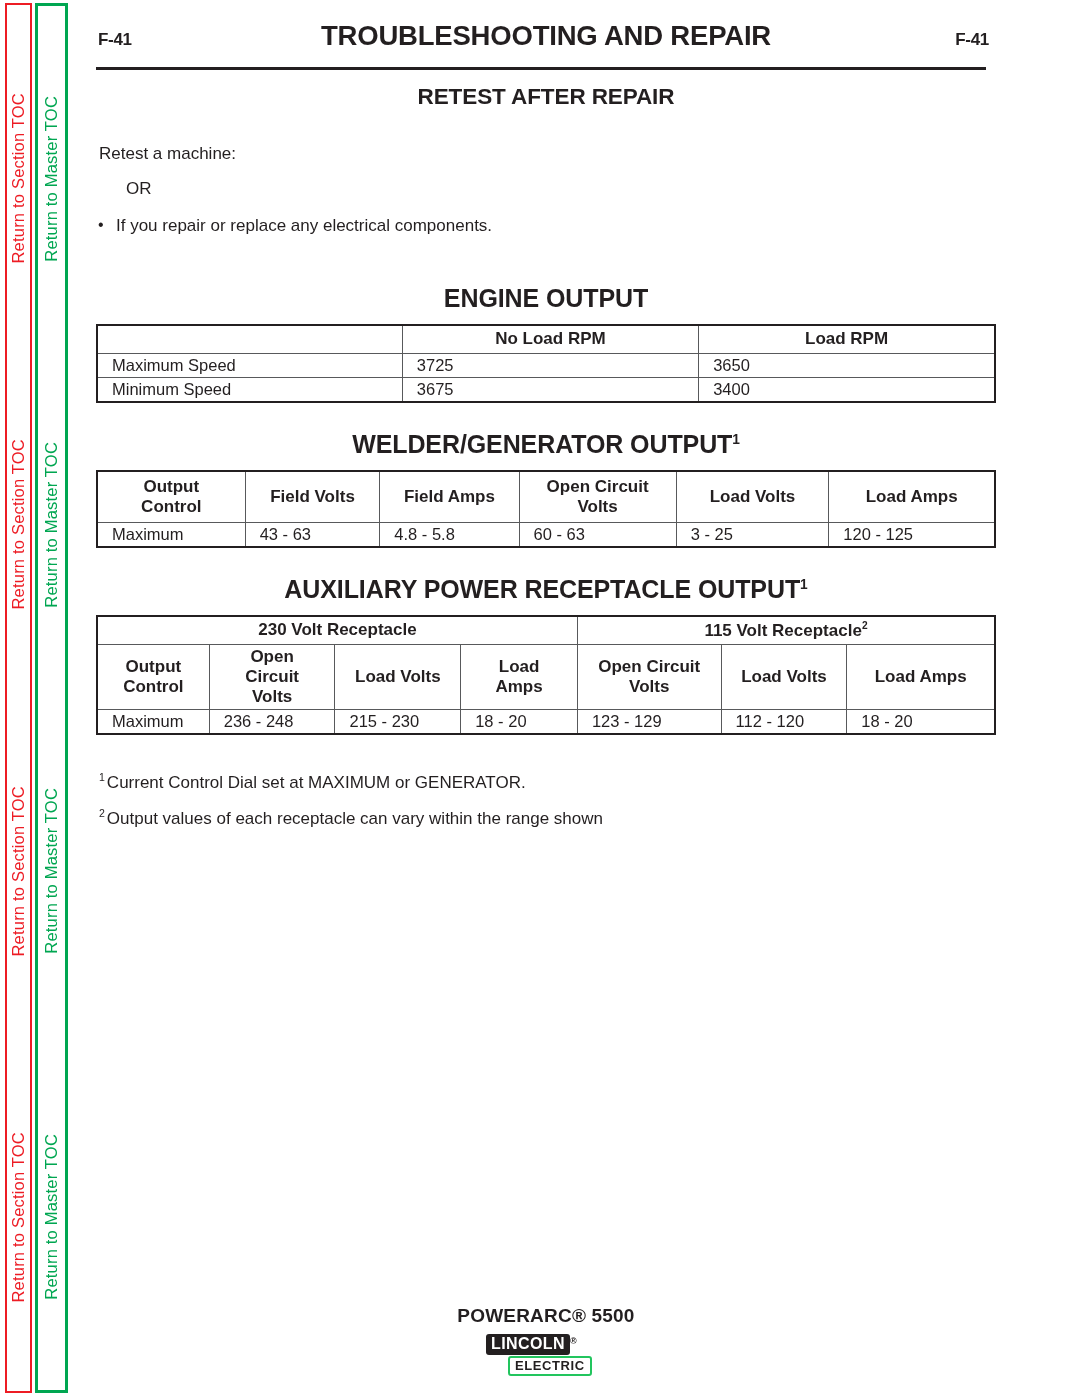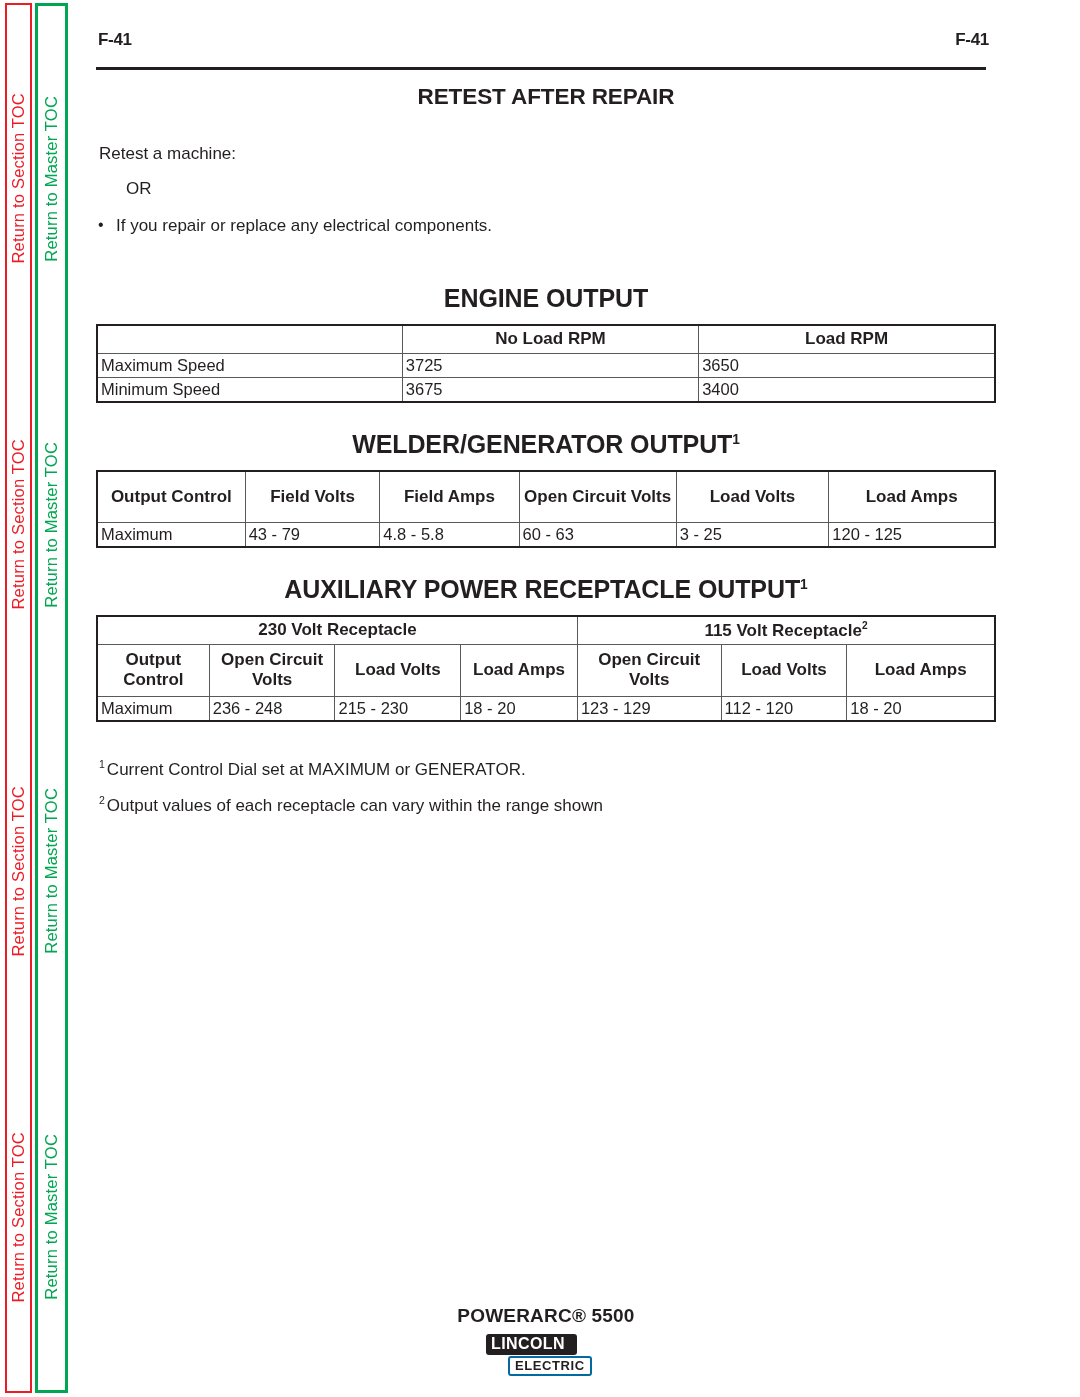--- a/index.html
+++ b/index.html
@@ -141,21 +141,21 @@
     width: 900px;
     border-collapse: collapse;
     table-layout: fixed;
     border: 2.5px solid #231f20;
   }
   table.spec th,
   table.spec td {
     border: 1.4px solid #58595b;
     vertical-align: middle;
     font-size: 16.5px;
-    padding: 2px 3px;
+    padding: 2px 14px;
   }
   table.spec th {
     font-weight: bold;
     font-size: 17px;
   }
   table.spec td {
     font-weight: normal;
   }
   .hrow { height: 28px; }
   .hrow-tall { height: 52px; }
@@ -204,38 +204,38 @@
   }
   .logo-lincoln {
     position: absolute;
     left: 0;
     top: 0;
     background: #231f20;
     color: #ffffff;
     font-size: 16px;
     font-weight: bold;
     letter-spacing: 0.4px;
-    padding: 2px 12px 3px 5px;
+    padding: 2px 5px 3px 5px;
     border-radius: 3px;
     line-height: 1;
   }
   .logo-reg {
     position: absolute;
     left: 84px;
     top: 2px;
     font-size: 9px;
     font-weight: bold;
   }
   .logo-electric {
     position: absolute;
     left: 22px;
     top: 22px;
     background: #ffffff;
     color: #231f20;
-    border: 2px solid #0369a1;
+    border: 2px solid #22c55e;
     border-radius: 3px;
     font-size: 13px;
     font-weight: bold;
     letter-spacing: 0.6px;
     padding: 1px 5px 2px 5px;
     line-height: 1;
   }
 </style>
 </head>
 <body>
@@ -251,20 +251,21 @@
   <span class="nav-label">Return to Master TOC</span>
   <span class="nav-label">Return to Master TOC</span>
   <span class="nav-label">Return to Master TOC</span>
   <span class="nav-label">Return to Master TOC</span>
 </div>
 
 <div class="page">
 
   <div class="header-row">
     <span class="folio folio-left">F-41</span>
+    <div class="doc-title">TROUBLESHOOTING AND REPAIR</div>
     <span class="folio folio-right">F-41</span>
   </div>
   <div class="title-rule"></div>
 
   <div class="section-title">RETEST AFTER REPAIR</div>
 
   <div class="body-text">Retest a machine:</div>
 
   <div class="or-text">OR</div>
   <ul class="bullet-list">
@@ -322,21 +323,21 @@
           <th>Field Volts</th>
           <th>Field Amps</th>
           <th>Open Circuit Volts</th>
           <th>Load Volts</th>
           <th>Load Amps</th>
         </tr>
       </thead>
       <tbody>
         <tr class="drow">
           <td>Maximum</td>
-          <td>43 - 79</td>
+          <td>43 - 63</td>
           <td>4.8 - 5.8</td>
           <td>60 - 63</td>
           <td>3 - 25</td>
           <td>120 - 125</td>
         </tr>
       </tbody>
     </table>
   </div>
 
   <div class="block-aux">

